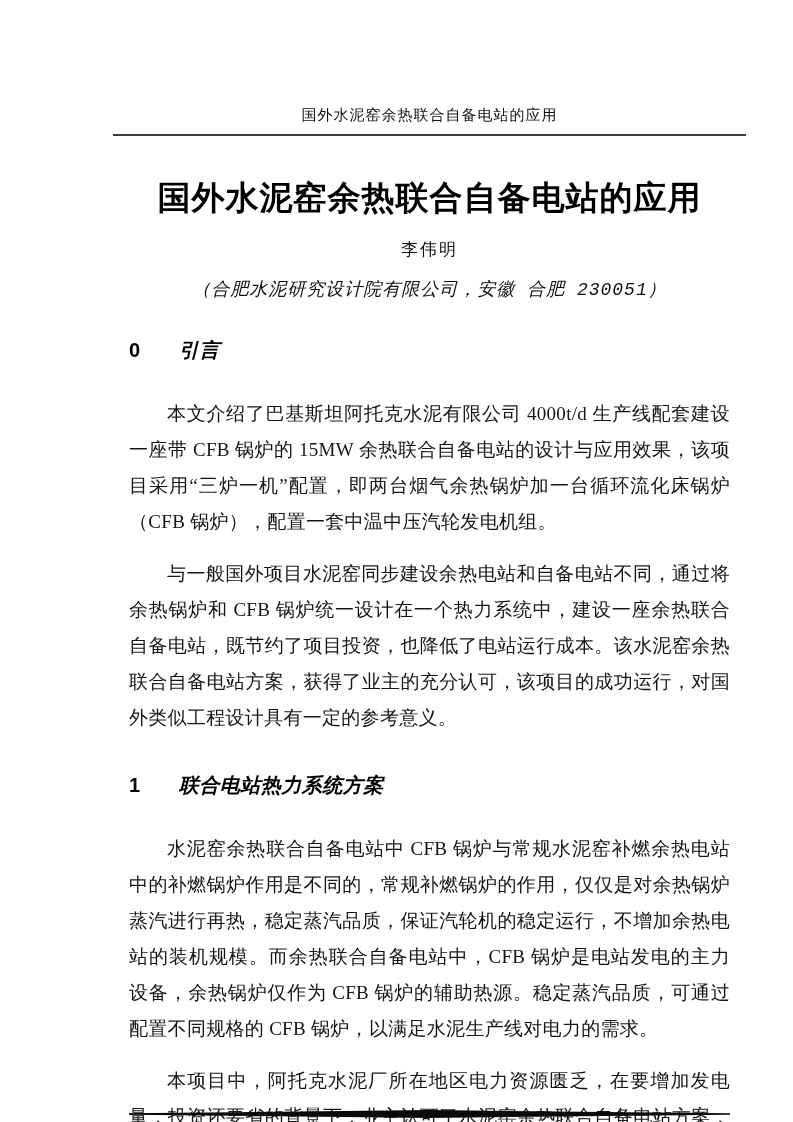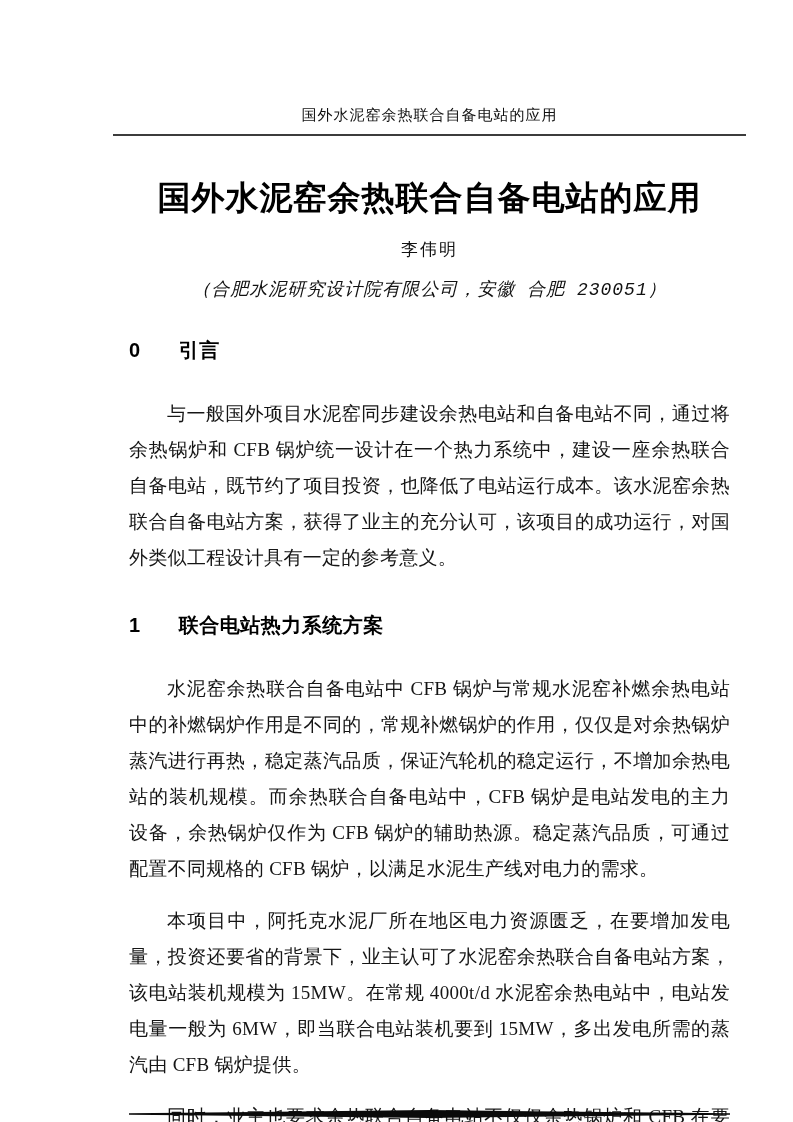--- a/index.html
+++ b/index.html
@@ -57,21 +57,21 @@
   .section-heading {
     font-family: "Liberation Sans", "DejaVu Sans", sans-serif;
     font-weight: 700;
     font-size: 20px;
     color: #000;
     margin-top: 20px;
     margin-bottom: 8px;
     letter-spacing: 0.5px;
   }
   .section-heading .sec-num { display: inline-block; }
-  .section-heading .sec-title { display: inline-block; margin-left: 16px; }
+  .section-heading .sec-title { display: inline-block; margin-left: 16px; font-style: italic; }
   
   .para {
     font-size: 19px;
     line-height: 36px;
     text-align: justify;
     text-indent: 2em;
     color: #151515;
     letter-spacing: 0.3px;
   }
   .body-block { margin-top: 6px; }
@@ -120,20 +120,21 @@
   <div class="author-line">李伟明</div>
 
   <div class="affiliation-line">（合肥水泥研究设计院有限公司，安徽 合肥 230051）</div>
 
   <h2 class="section-heading">
     <span class="sec-num">0</span>
     <span class="sec-title">引言</span>
   </h2>
 
   <div class="body-block">
+    <p class="para">本文介绍了巴基斯坦阿托克水泥有限公司 4000t/d 生产线配套建设一座带 CFB 锅炉的 15MW 余热联合自备电站的设计与应用效果，该项目采用“三炉一机”配置，即两台烟气余热锅炉加一台循环流化床锅炉（CFB 锅炉），配置一套中温中压汽轮发电机组。</p>
     <p class="para">与一般国外项目水泥窑同步建设余热电站和自备电站不同，通过将余热锅炉和 CFB 锅炉统一设计在一个热力系统中，建设一座余热联合自备电站，既节约了项目投资，也降低了电站运行成本。该水泥窑余热联合自备电站方案，获得了业主的充分认可，该项目的成功运行，对国外类似工程设计具有一定的参考意义。</p>
   </div>
 
   <h2 class="section-heading">
     <span class="sec-num">1</span>
     <span class="sec-title">联合电站热力系统方案</span>
   </h2>
 
   <div class="body-block">
     <p class="para">水泥窑余热联合自备电站中 CFB 锅炉与常规水泥窑补燃余热电站中的补燃锅炉作用是不同的，常规补燃锅炉的作用，仅仅是对余热锅炉蒸汽进行再热，稳定蒸汽品质，保证汽轮机的稳定运行，不增加余热电站的装机规模。而余热联合自备电站中，CFB 锅炉是电站发电的主力设备，余热锅炉仅作为 CFB 锅炉的辅助热源。稳定蒸汽品质，可通过配置不同规格的 CFB 锅炉，以满足水泥生产线对电力的需求。</p>

